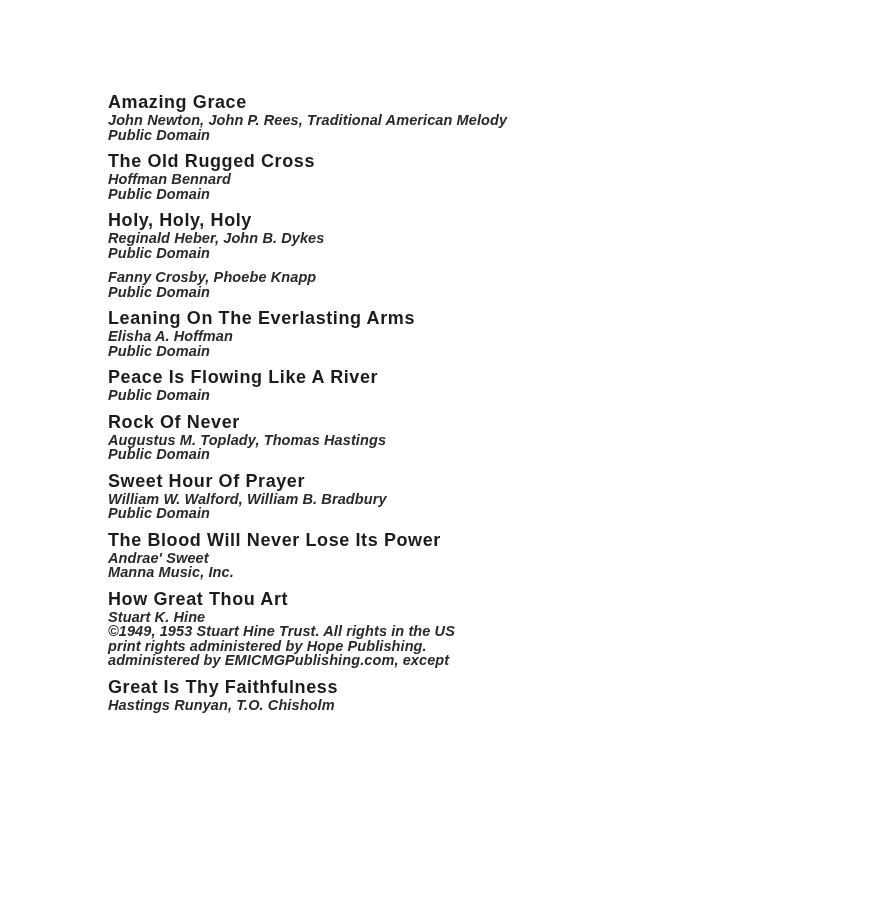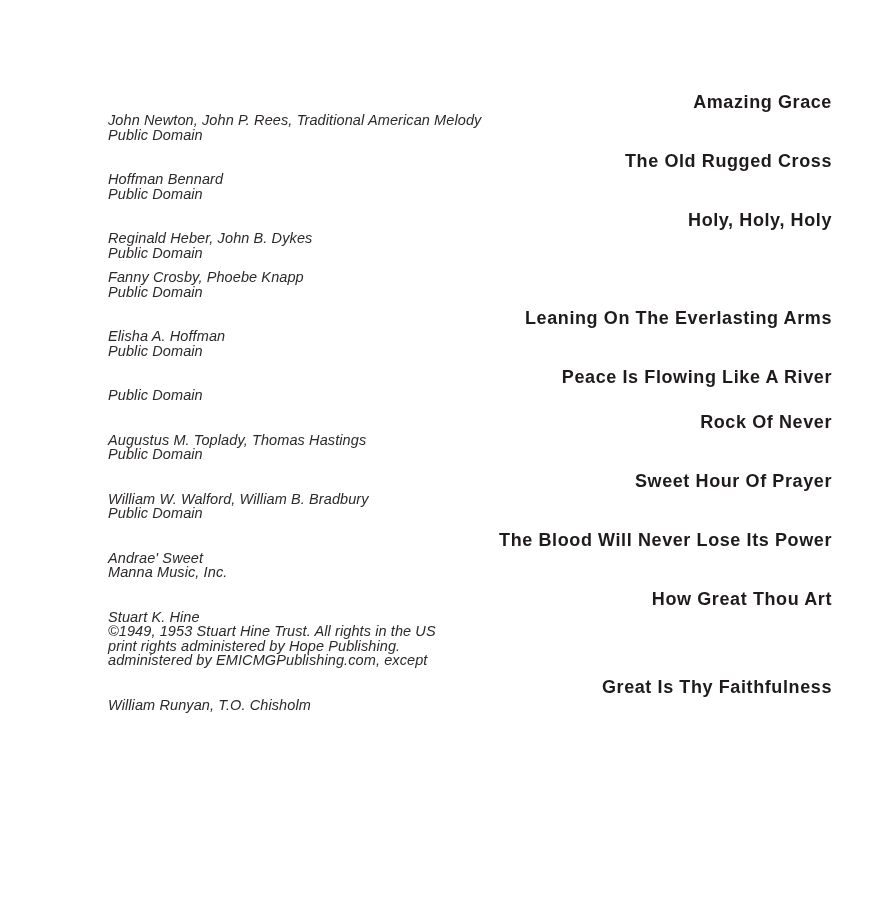--- a/index.html
+++ b/index.html
@@ -24,28 +24,28 @@
   .song {
     margin: 0 0 10px 0;
   }
   .song .title {
     font-weight: bold;
     font-size: 18px;
     line-height: 18px;
     letter-spacing: 0.6px;
     color: #1f1b1c;
     margin: 0 0 2px 0;
-    text-align: right;
   }
   .song .byline {
     font-style: italic;
     font-size: 14.5px;
     line-height: 14.5px;
     color: #2d292a;
     letter-spacing: 0.1px;
+    font-weight: bold;
   }
 </style>
 </head>
 <body>
 
 <div class="page">
   <div>
       <div class="song">
         <div class="title">Amazing Grace</div>
         <div class="byline">John Newton, John P. Rees, Traditional American Melody</div>
@@ -91,16 +91,16 @@
       </div>
       <div class="song">
         <div class="title">How Great Thou Art</div>
         <div class="byline">Stuart K. Hine</div>
         <div class="byline">©1949, 1953 Stuart Hine Trust. All rights in the US</div>
         <div class="byline">print rights administered by Hope Publishing.</div>
         <div class="byline">administered by EMICMGPublishing.com, except</div>
       </div>
       <div class="song">
         <div class="title">Great Is Thy Faithfulness</div>
-        <div class="byline">William Runyan, T.O. Chisholm</div>
+        <div class="byline">Hastings Runyan, T.O. Chisholm</div>
       </div>
     </div>
 </div>
 
 </body></html>

